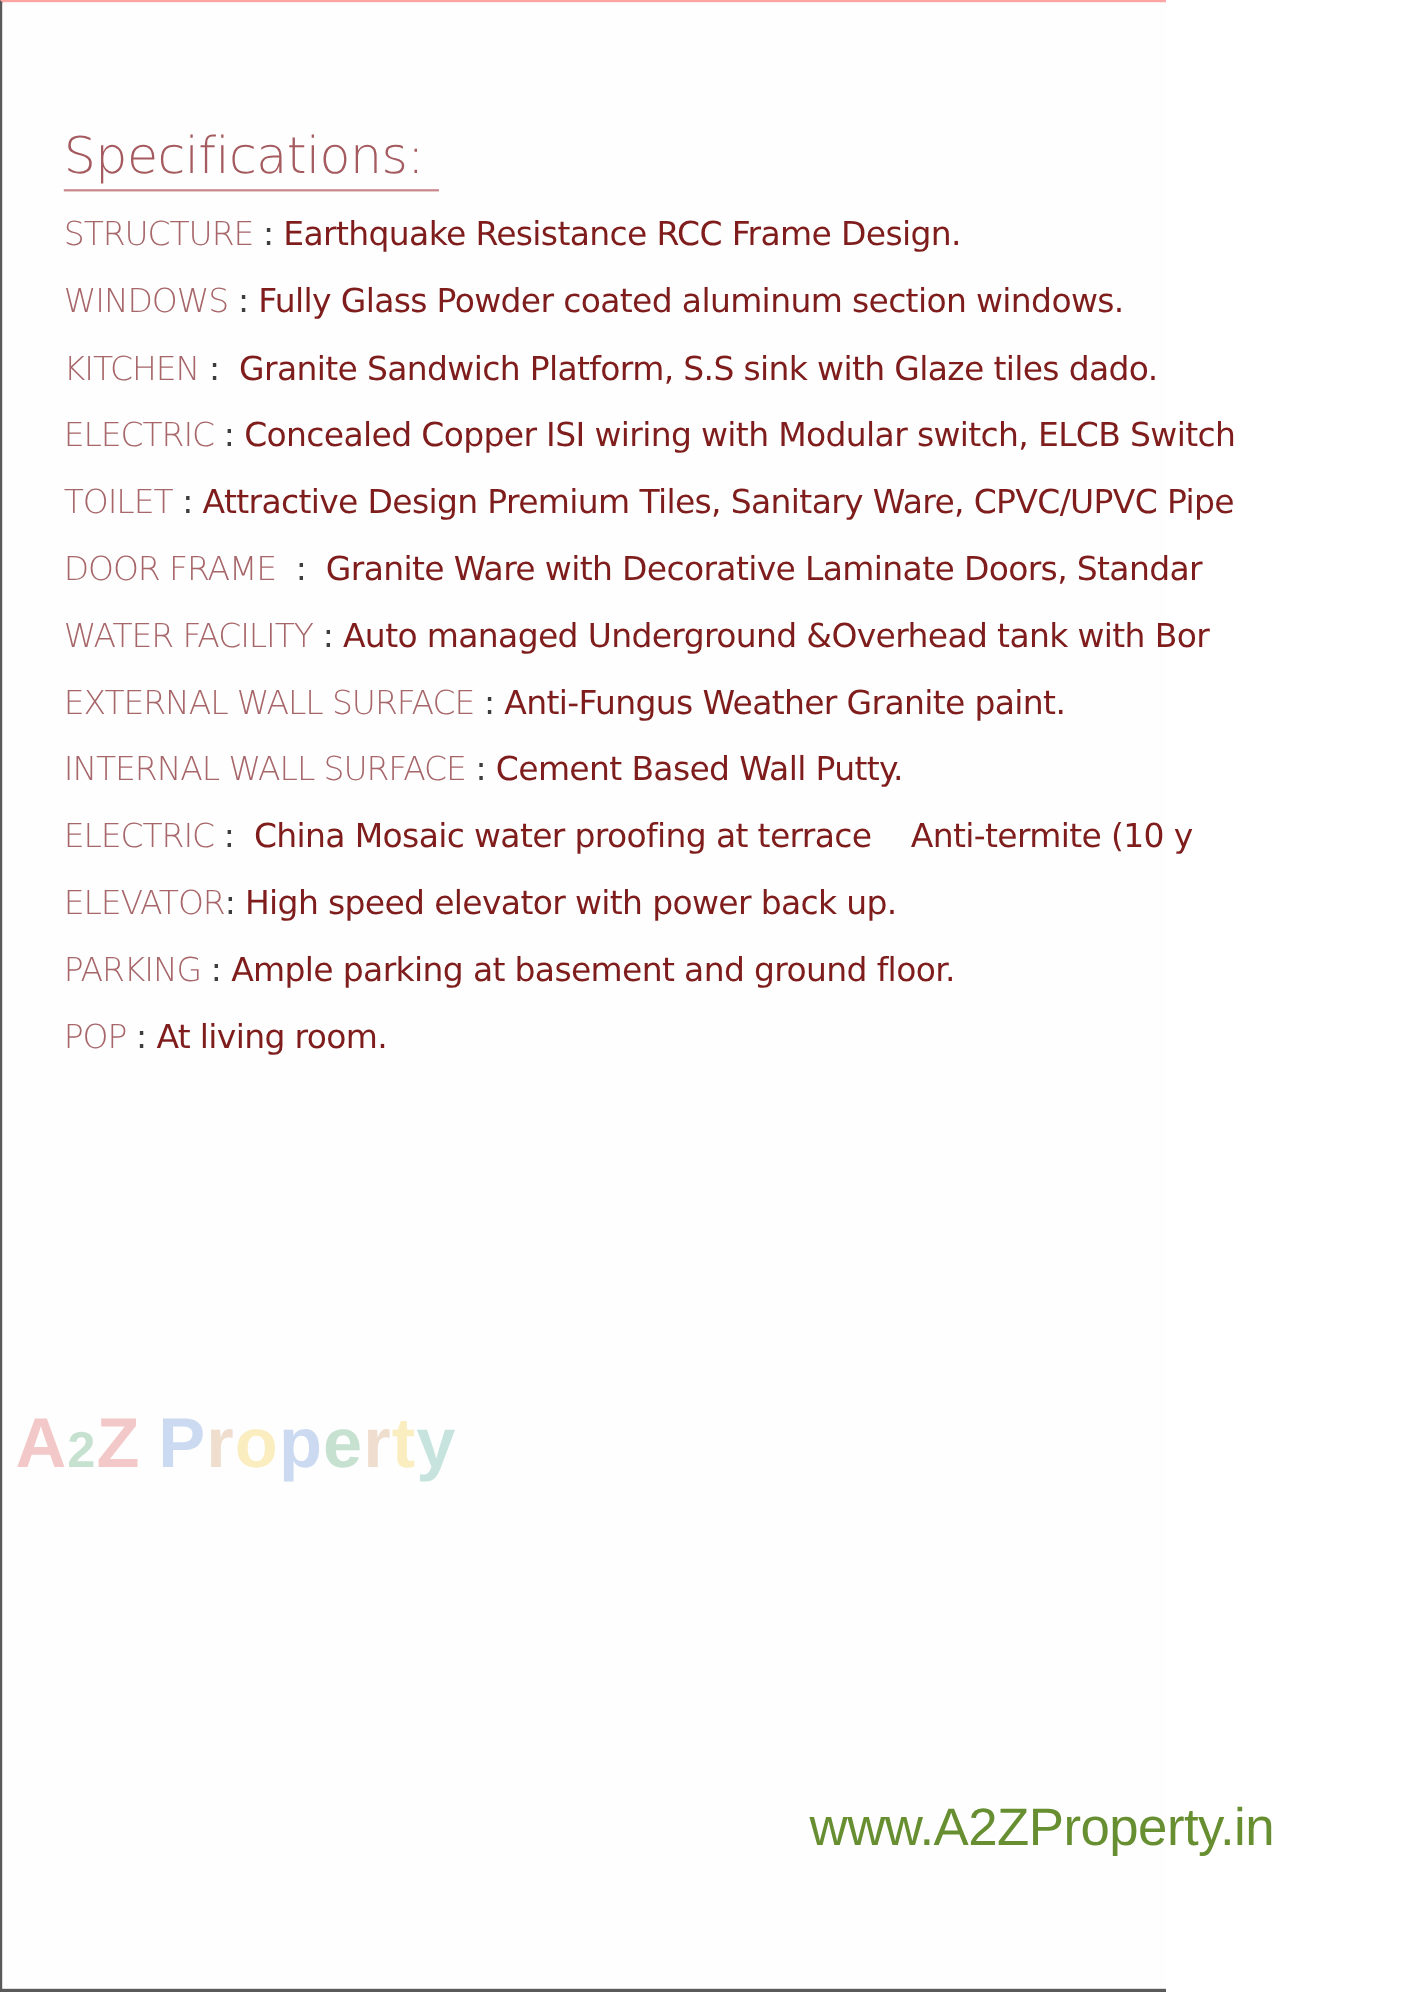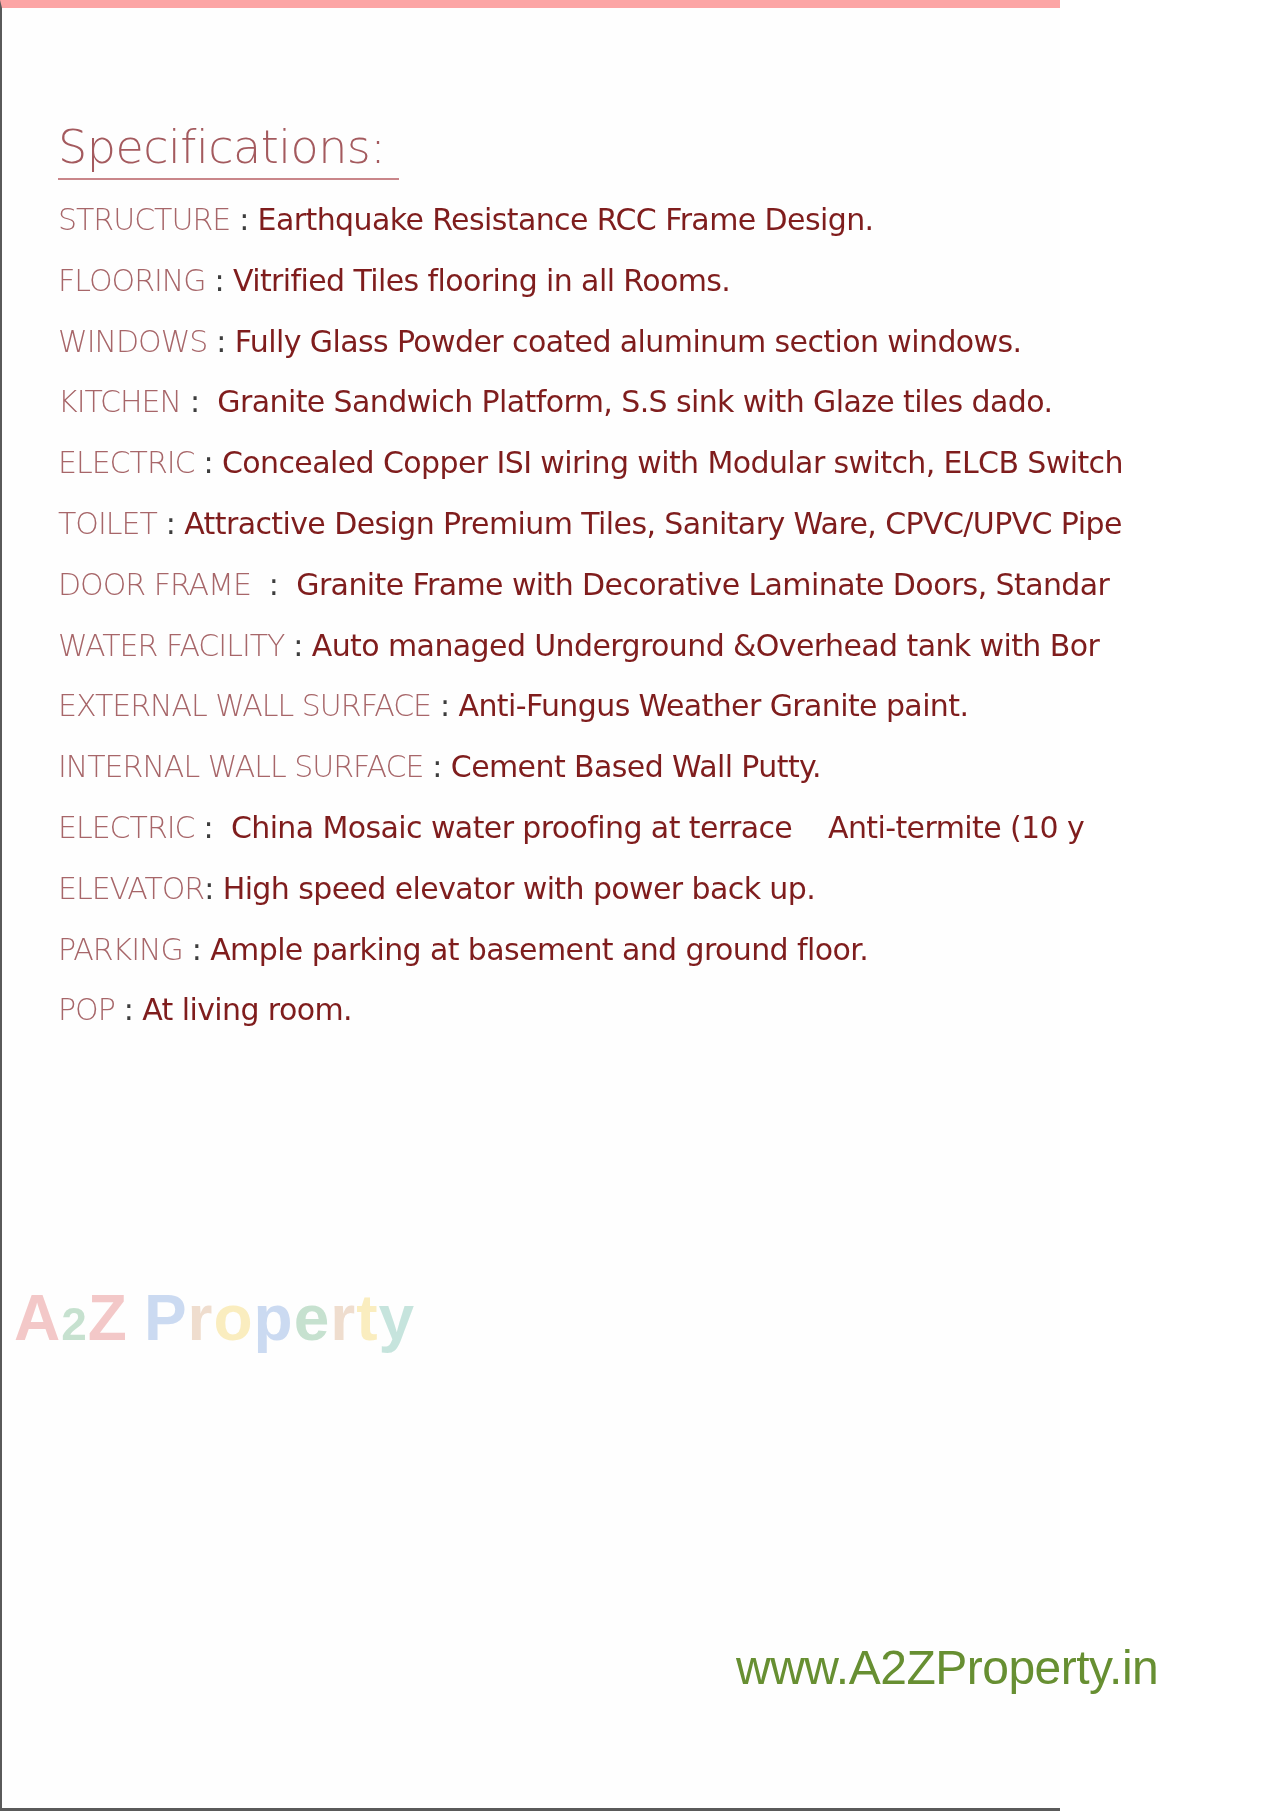--- a/index.html
+++ b/index.html
@@ -15,21 +15,21 @@
       font-family: "DejaVu Sans", sans-serif;
     }
     .page {
       position: absolute;
       left: 0;
       top: 0;
       width: 1060px;
       height: 1811px;
       background: #fefefe;
       box-sizing: border-box;
-      border-top: 8px solid #fca5a5;
+      border-top: 2px solid #fca5a5;
       border-left: 2px solid #5a5a5a;
       border-bottom: 3px solid #5a5a5a;
     }
     .heading {
       position: absolute;
       left: 56px;
       top: 116px;
       font-family: "DejaVu Sans", sans-serif;
       font-weight: 300;
       font-size: 46px;
@@ -105,26 +105,25 @@
   </style>
 </head>
 <body>
 
 <div class="page">
 
   <div class="heading">Specifications:</div>
 
   <ul class="spec-list">
     <li class="spec-row"><span class="spec-label">STRUCTURE</span><span class="spec-sep"> : </span><span class="spec-value">Earthquake Resistance RCC Frame Design.</span></li>
-    <li class="spec-row"><span class="spec-label">FLOORING</span><span class="spec-sep"> : </span><span class="spec-value">Vitrified Tiles flooring in all Rooms.</span></li>
     <li class="spec-row"><span class="spec-label">WINDOWS</span><span class="spec-sep"> : </span><span class="spec-value">Fully Glass Powder coated aluminum section windows.</span></li>
     <li class="spec-row"><span class="spec-label">KITCHEN</span><span class="spec-sep" style="white-space:pre"> :  </span><span class="spec-value">Granite Sandwich Platform, S.S sink with Glaze tiles dado.</span></li>
     <li class="spec-row"><span class="spec-label">ELECTRIC</span><span class="spec-sep"> : </span><span class="spec-value">Concealed Copper ISI wiring with Modular switch, ELCB Switch</span></li>
     <li class="spec-row"><span class="spec-label">TOILET</span><span class="spec-sep"> : </span><span class="spec-value">Attractive Design Premium Tiles, Sanitary Ware, CPVC/UPVC Pipe</span></li>
-    <li class="spec-row"><span class="spec-label">DOOR FRAME</span><span class="spec-sep" style="white-space:pre">  :  </span><span class="spec-value">Granite Frame with Decorative Laminate Doors, Standar</span></li>
+    <li class="spec-row"><span class="spec-label">DOOR FRAME</span><span class="spec-sep" style="white-space:pre">  :  </span><span class="spec-value">Granite Ware with Decorative Laminate Doors, Standar</span></li>
     <li class="spec-row"><span class="spec-label">WATER FACILITY</span><span class="spec-sep"> : </span><span class="spec-value">Auto managed Underground &amp;Overhead tank with Bor</span></li>
     <li class="spec-row"><span class="spec-label">EXTERNAL WALL SURFACE</span><span class="spec-sep"> : </span><span class="spec-value">Anti-Fungus Weather Granite paint.</span></li>
     <li class="spec-row"><span class="spec-label">INTERNAL WALL SURFACE</span><span class="spec-sep"> : </span><span class="spec-value">Cement Based Wall Putty.</span></li>
     <li class="spec-row"><span class="spec-label">ELECTRIC</span><span class="spec-sep" style="white-space:pre"> :  </span><span class="spec-value" style="white-space:pre">China Mosaic water proofing at terrace    Anti-termite (10 y</span></li>
     <li class="spec-row"><span class="spec-label">ELEVATOR</span><span class="spec-sep">: </span><span class="spec-value">High speed elevator with power back up.</span></li>
     <li class="spec-row"><span class="spec-label">PARKING</span><span class="spec-sep"> : </span><span class="spec-value">Ample parking at basement and ground floor.</span></li>
     <li class="spec-row"><span class="spec-label">POP</span><span class="spec-sep"> : </span><span class="spec-value">At living room.</span></li>
   </ul>
 
   <div class="watermark-logo">

